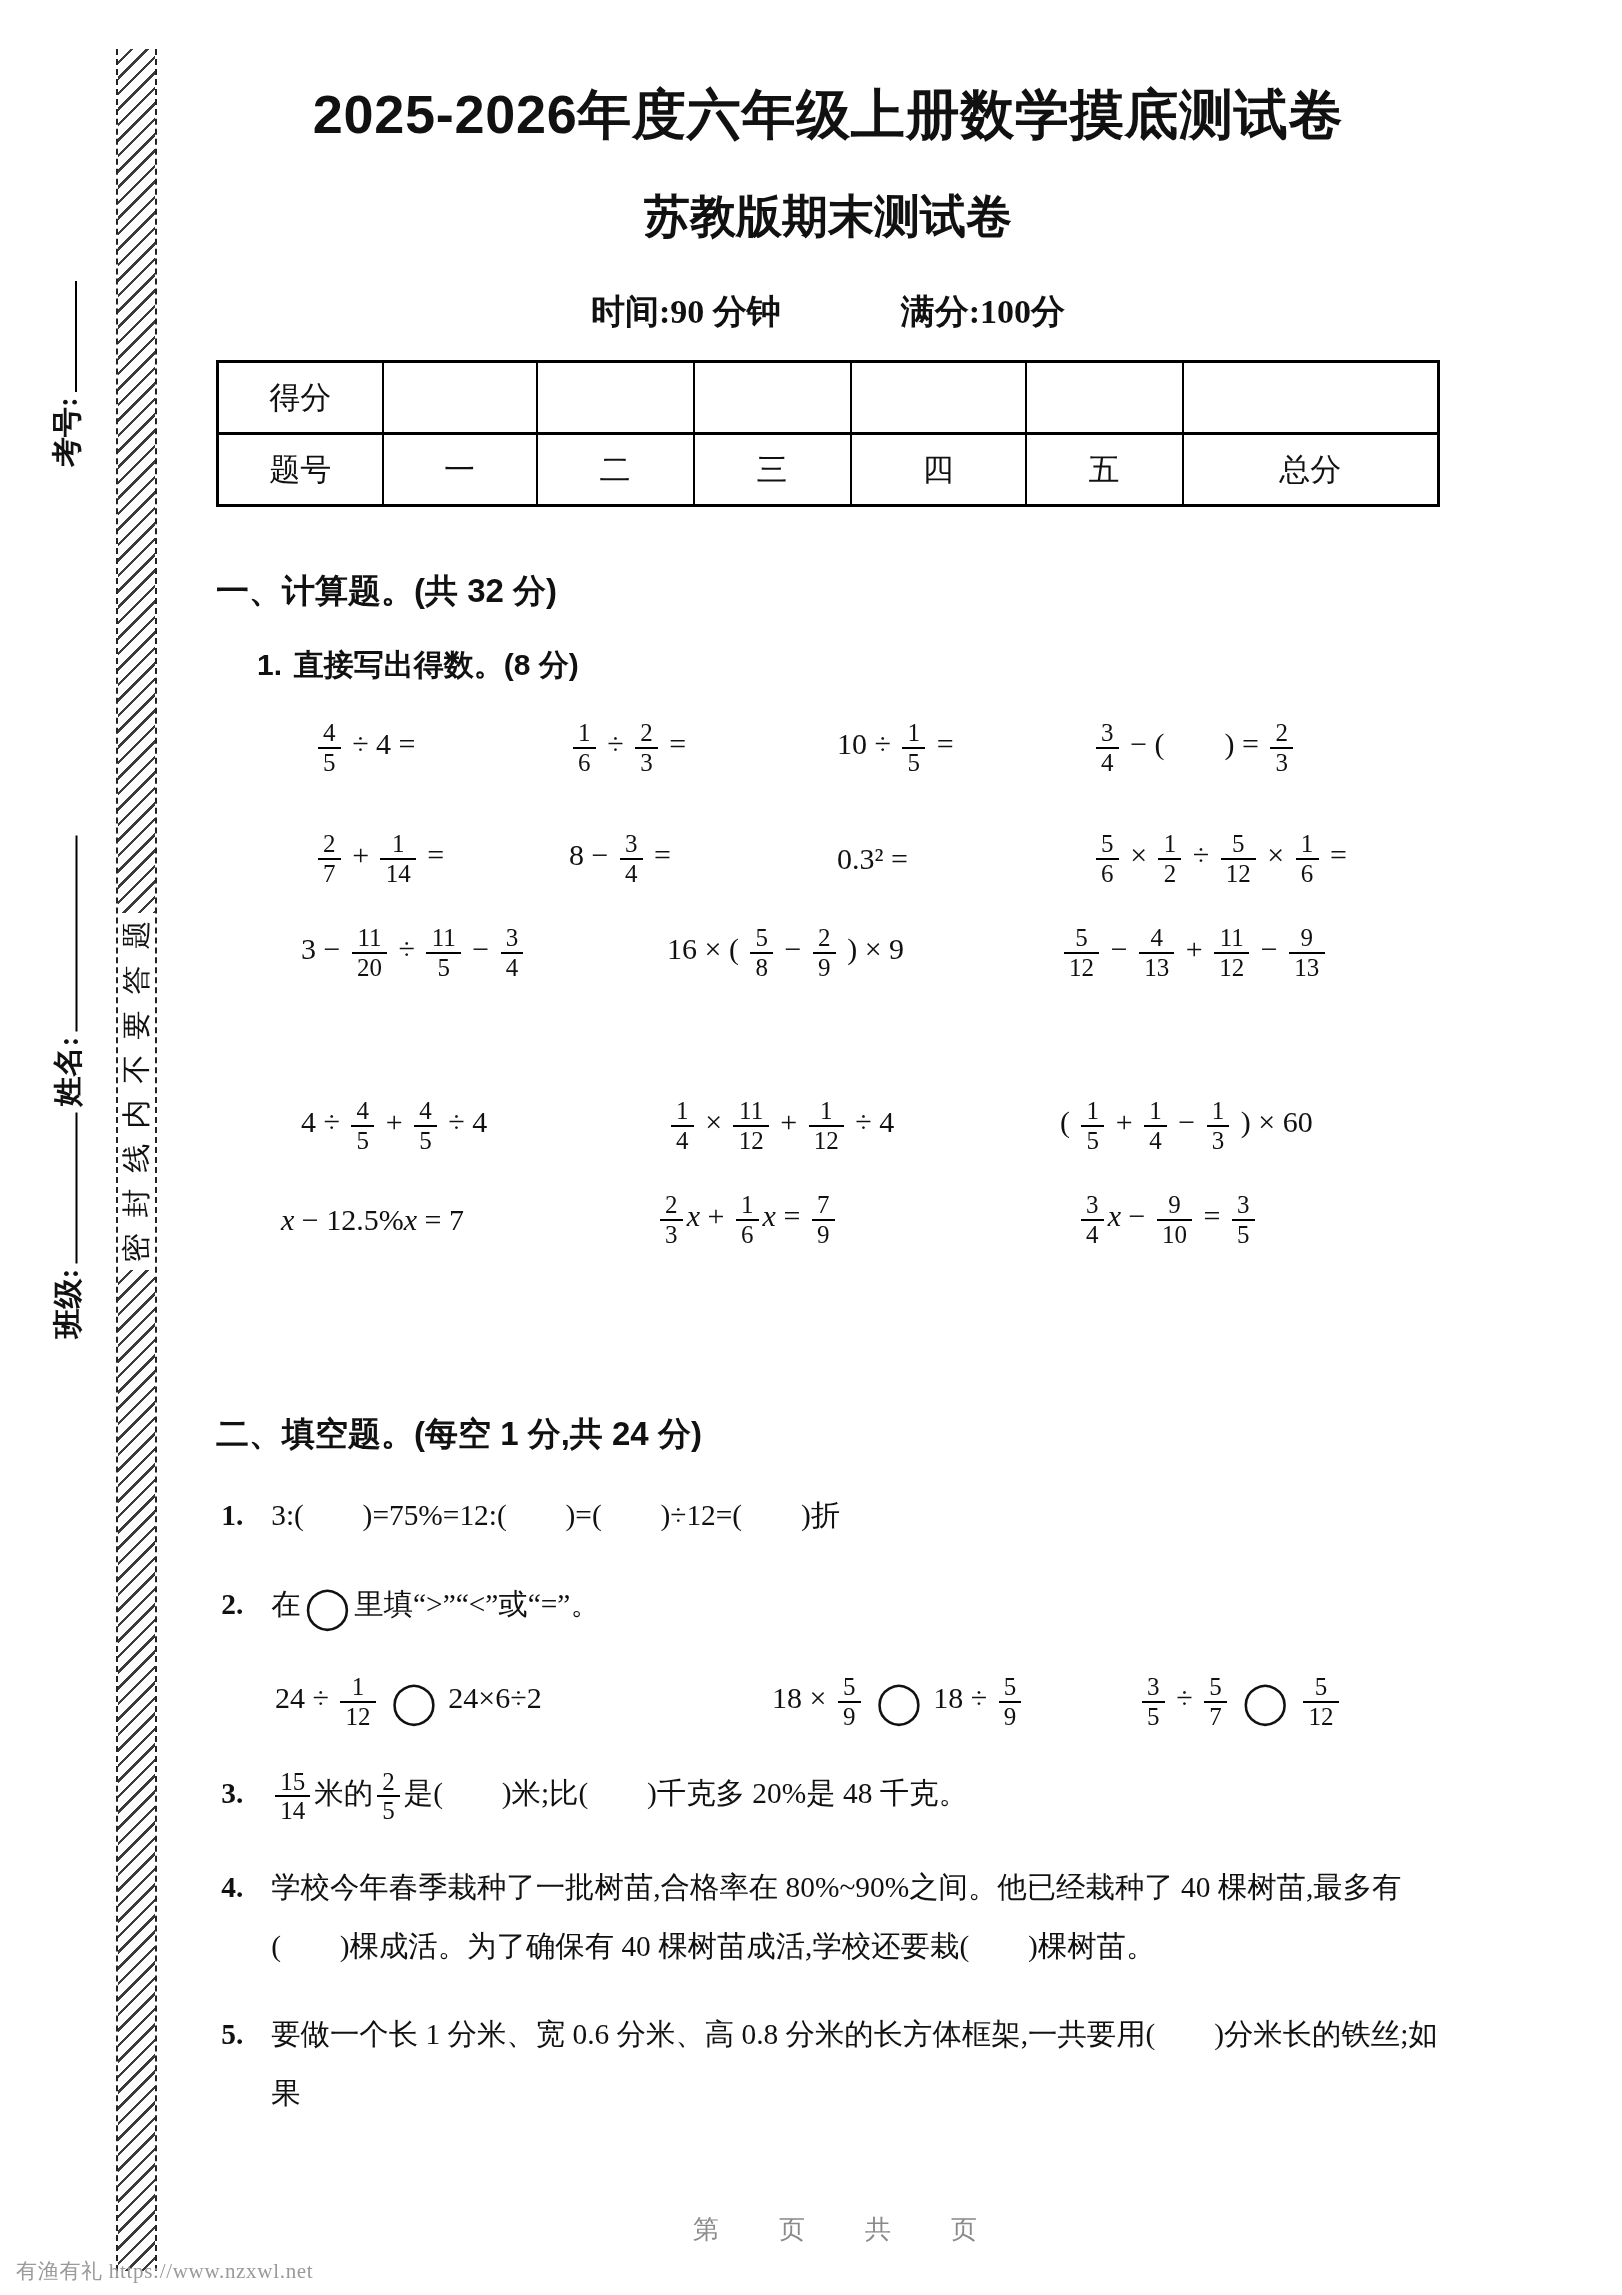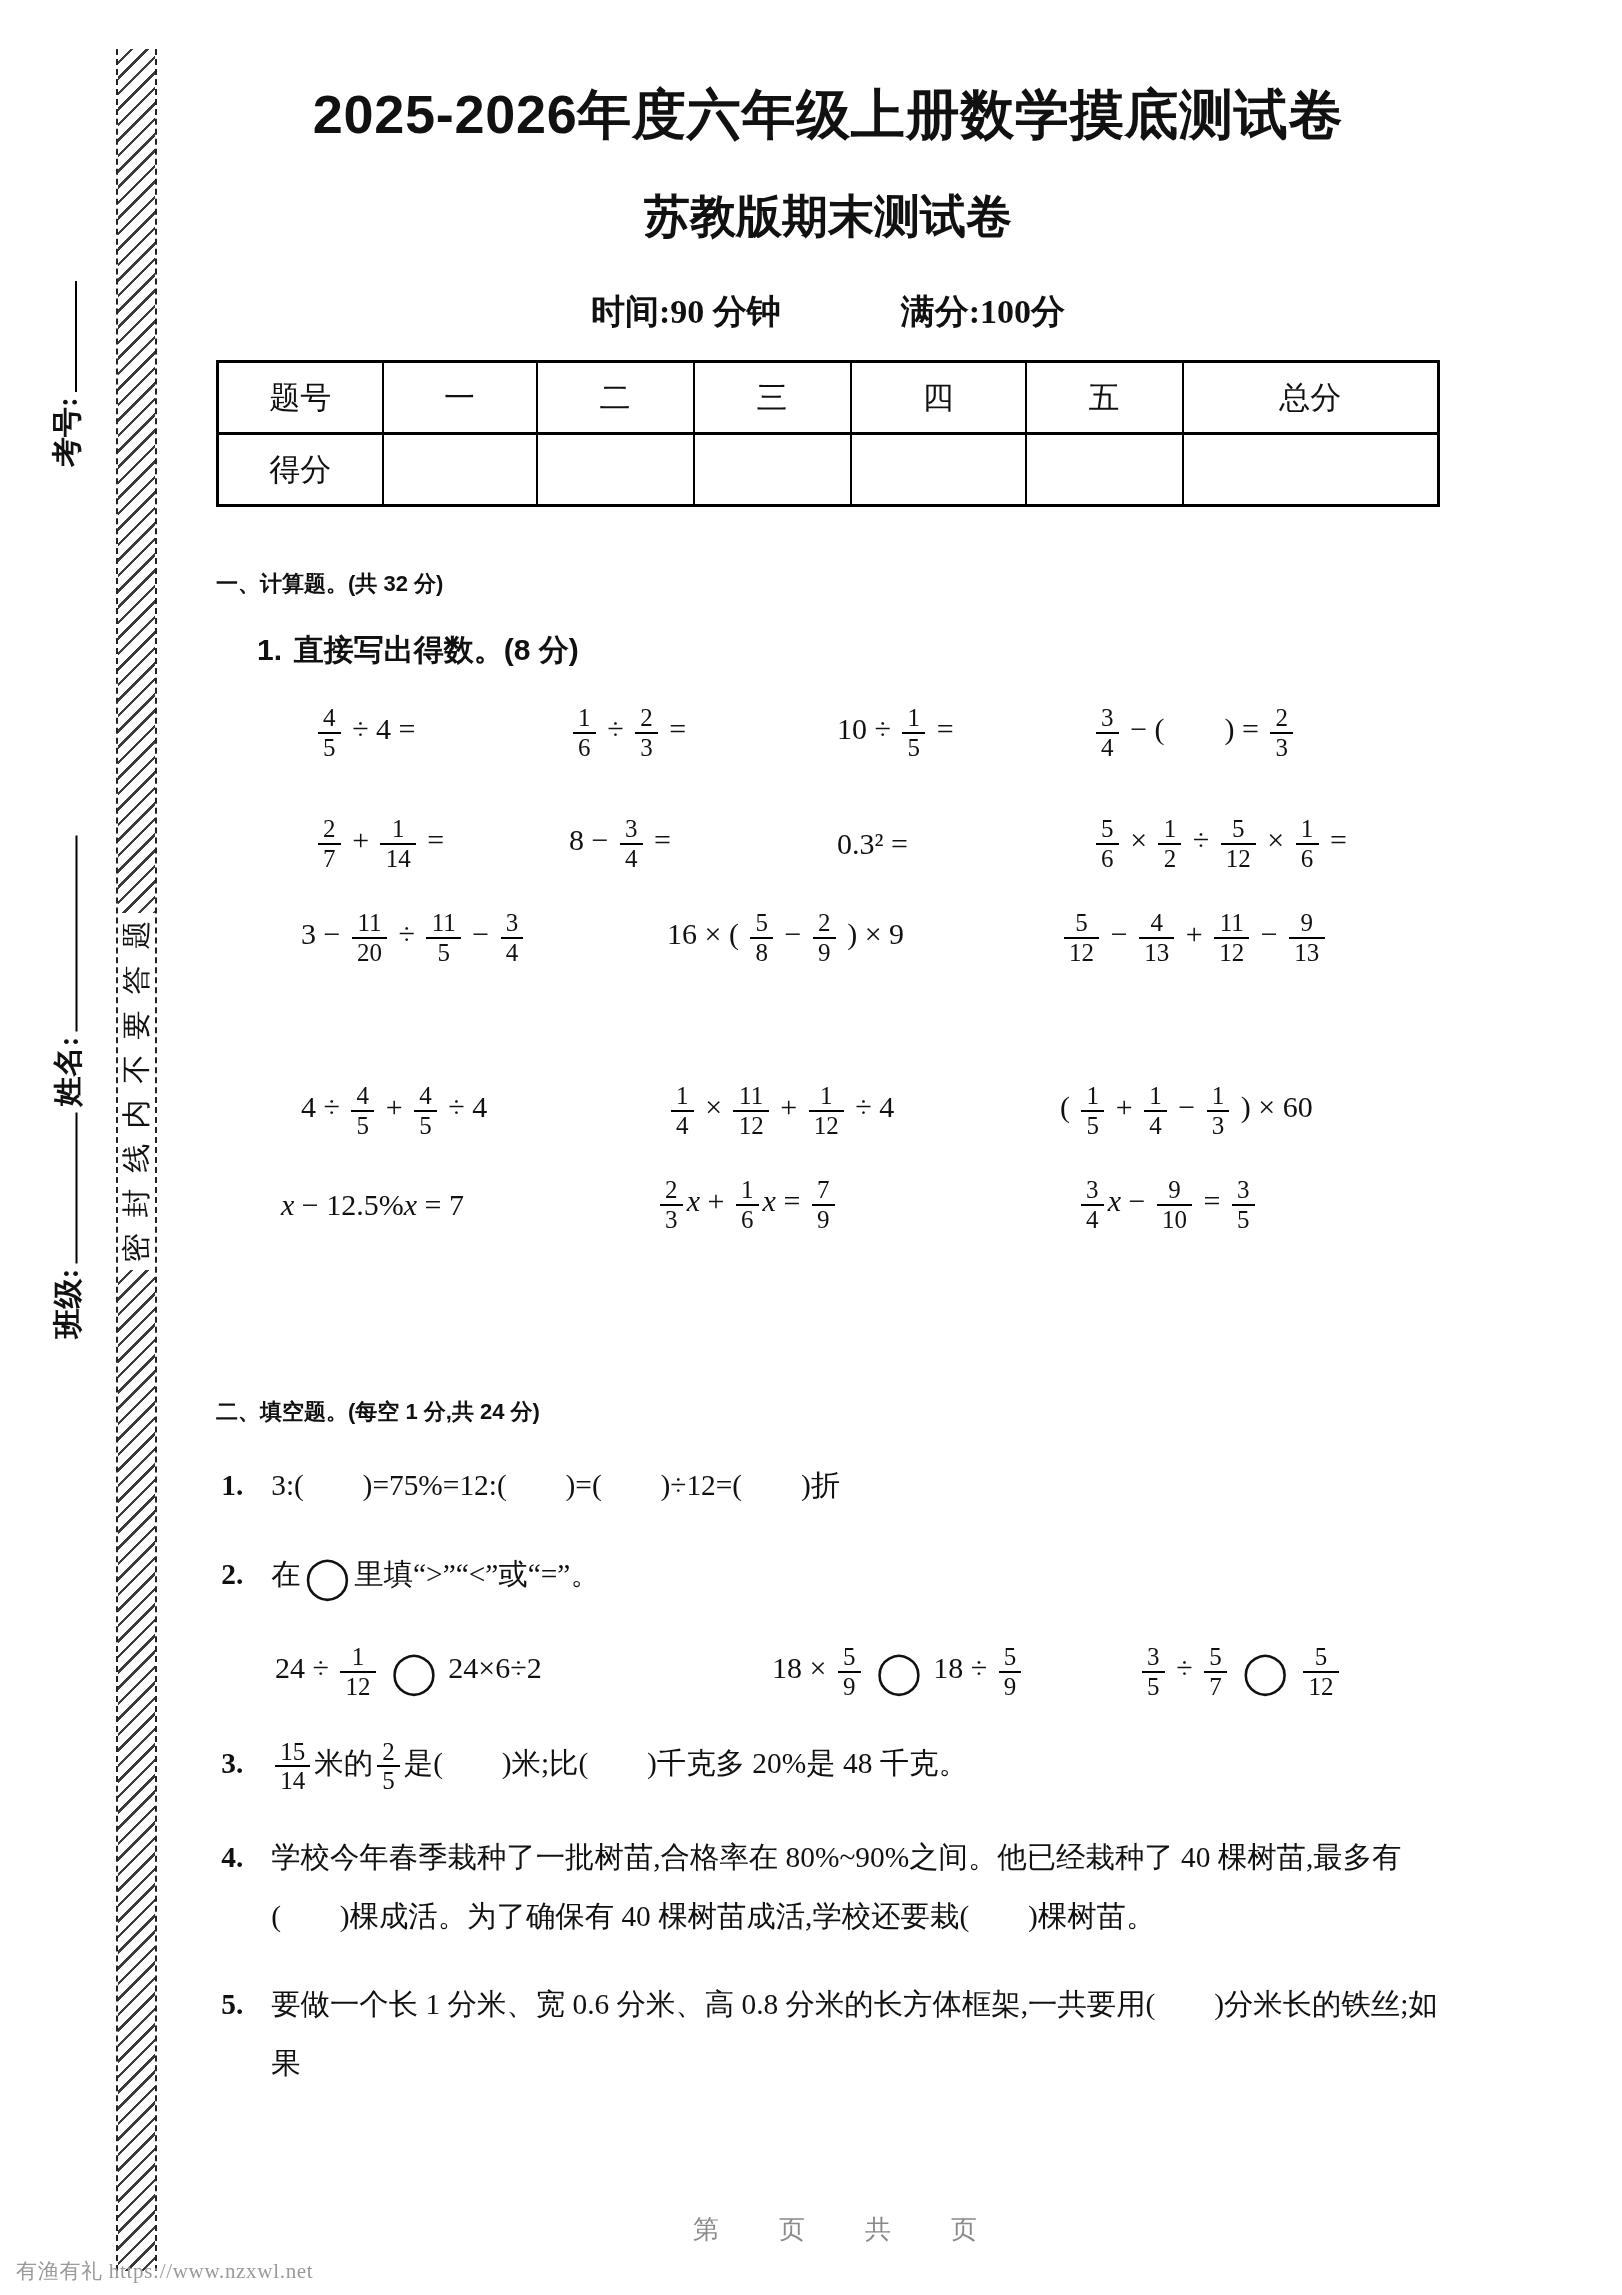--- a/index.html
+++ b/index.html
@@ -36,21 +36,21 @@
 
   table.score-table{margin-top:25px;width:100%;border-collapse:collapse;table-layout:fixed;
         font-size:31px;}
   table.score-table td{border:2px solid #000;height:67px;text-align:center;vertical-align:middle;}
   table.score-table tr:first-child td{border-top:3.9px solid #000;border-bottom:3.3px solid #000;}
   table.score-table tr:last-child td{border-bottom:3.9px solid #000;}
   table.score-table td:first-child{border-left:3.3px solid #000;}
   table.score-table td:last-child{border-right:3.3px solid #000;}
 
   .sec-head{margin-top:62px;font-family:"Liberation Sans","DejaVu Sans",sans-serif;
-            font-weight:800;font-size:22px;}
+            font-weight:800;font-size:33px;}
   .q-head{margin-top:31px;padding-left:41px;font-family:"Liberation Sans","DejaVu Sans",sans-serif;
           font-weight:800;font-size:30px;}
   .q-head .qlabel{margin-right:11.8px;}
 
   .row{display:grid;align-items:center;font-size:30px;margin-top:29.4px;}
   .r1{grid-template-columns:255px 268px 255px 1fr;padding-left:98px;}
   .r2{grid-template-columns:366px 393px 1fr;padding-left:85px;}
   .r3{grid-template-columns:347px 393px 1fr;padding-left:65px;gap:28px;}
   .r4{grid-template-columns:497px 366px 1fr;padding-left:59px;}
   .mt70{margin-top:46px;} .mt165{margin-top:108px;} .mt255{margin-top:167px;}
@@ -115,37 +115,37 @@
         <col style="width:165px">
           <col style="width:154px">
           <col style="width:157px">
         <col style="width:157px">
           <col style="width:175px">
           <col style="width:157px">
           <col>
       </colgroup>
       <tbody>
           <tr>
+        <td>得分</td>
+        <td></td>
+        <td></td>
+        <td></td>
+        <td></td>
+        <td></td>
+        <td></td>
+      </tr>
+      <tr>
         <td>题号</td>
         <td>一</td>
         <td>二</td>
         <td>三</td>
         <td>四</td>
         <td>五</td>
         <td>总分</td>
       </tr>
-      <tr>
-        <td>得分</td>
-        <td></td>
-        <td></td>
-        <td></td>
-        <td></td>
-        <td></td>
-        <td></td>
-      </tr>
     </tbody>
       </table>
 
     <div class="sec-head">一、计算题。(共 32 分)</div>
 
     <div class="q-head">
       <span class="qlabel">1.</span><span>直接写出得数。(8 分)</span>
     </div>
     <div class="row r1">
       <span><span class="frac"><span class="num">4</span><span class="den">5</span></span> ÷ 4 =</span>

